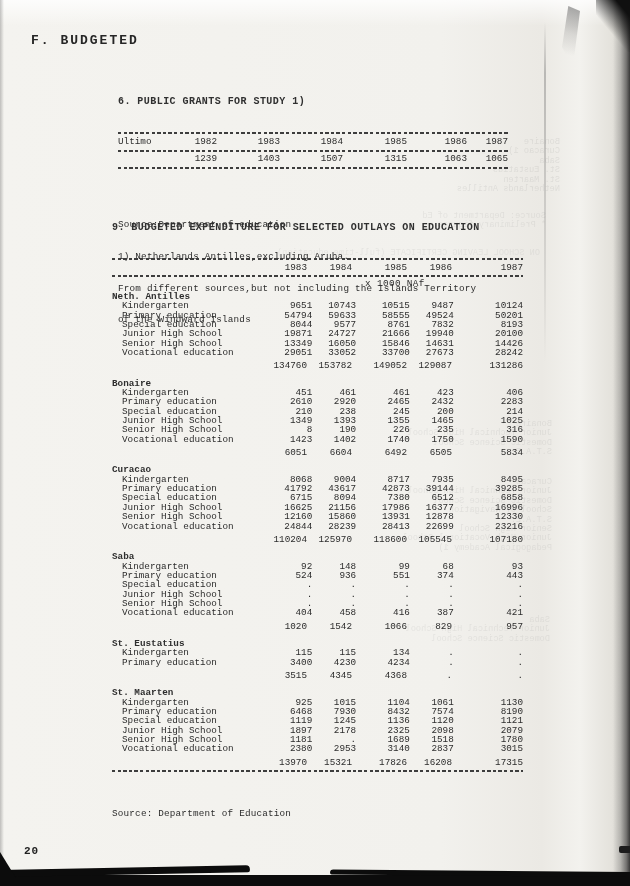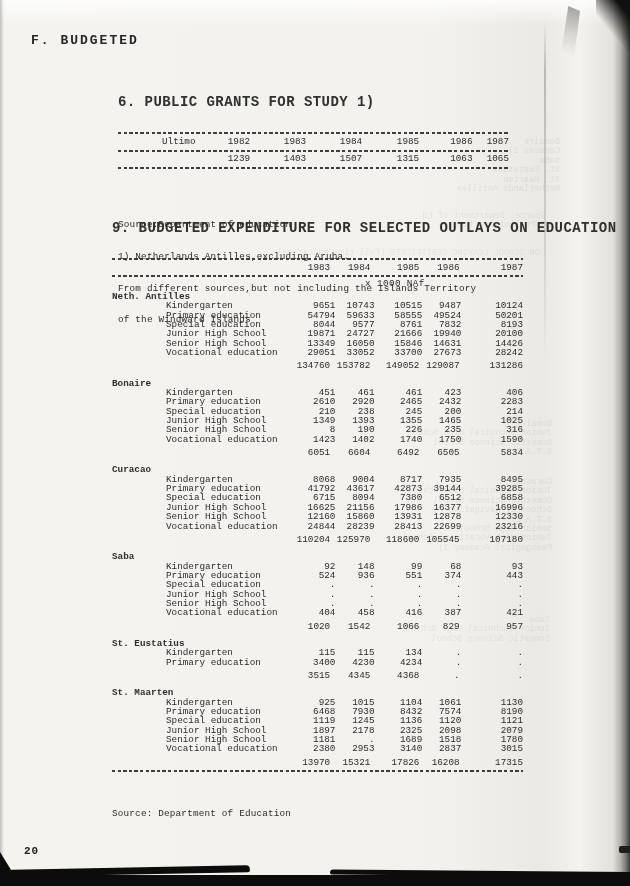--- a/index.html
+++ b/index.html
@@ -46,24 +46,24 @@
     font-size:13px;font-weight:bold;letter-spacing:2px;color:#262626;
   }
   .page-number{
     position:absolute;left:24px;top:845px;
     font-size:11px;font-weight:bold;color:#222;letter-spacing:1px;
   }
 
   .tbl{position:absolute;font-size:9.3px;color:#2c2c2c;white-space:pre;}
   #table6{left:118px;top:75px;width:391px;}
   #table7{left:112px;top:201px;width:411px;}
-  .tbl-title{font-size:14px;letter-spacing:.45px;line-height:10px;font-weight:bold;color:#303030;}
+  .tbl-title{font-size:10px;letter-spacing:.45px;line-height:10px;font-weight:bold;color:#303030;}
   .dash{height:2px;margin:3px 0 2.5px 0;
     background-image:repeating-linear-gradient(90deg,#3d3d3d 0 3.4px,transparent 3.4px 5.6px);}
-  .r{display:flex;line-height:10.2px;margin-left:44px;}
+  .r{display:flex;line-height:10.2px;}
   #table7 .r{line-height:9.35px;}
   .lab{text-align:left;}
   .num{text-align:right;}
   .sec{margin-top:8px;}
   .sec.first{margin-top:3px;}
   .sec-name{line-height:9.35px;font-weight:bold;color:#2e2e2e;}
   .total-row{margin-top:4px;}
   .unit-line{line-height:9.6px;padding-left:253px;letter-spacing:.4px;}
   .src{font-size:9.3px;line-height:10.6px;color:#2c2c2c;letter-spacing:.2px;}
   #t6-source{margin-top:5px;}

